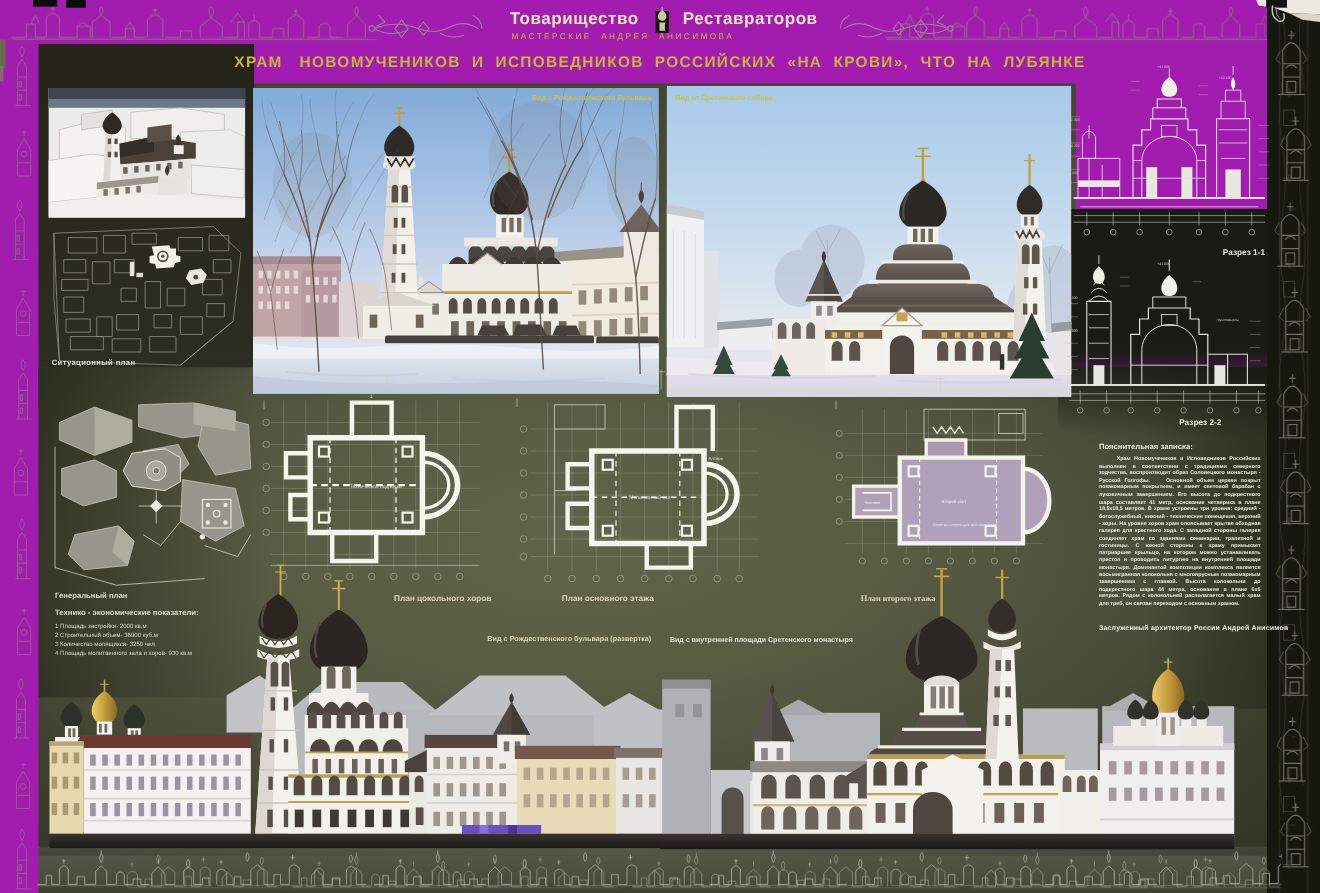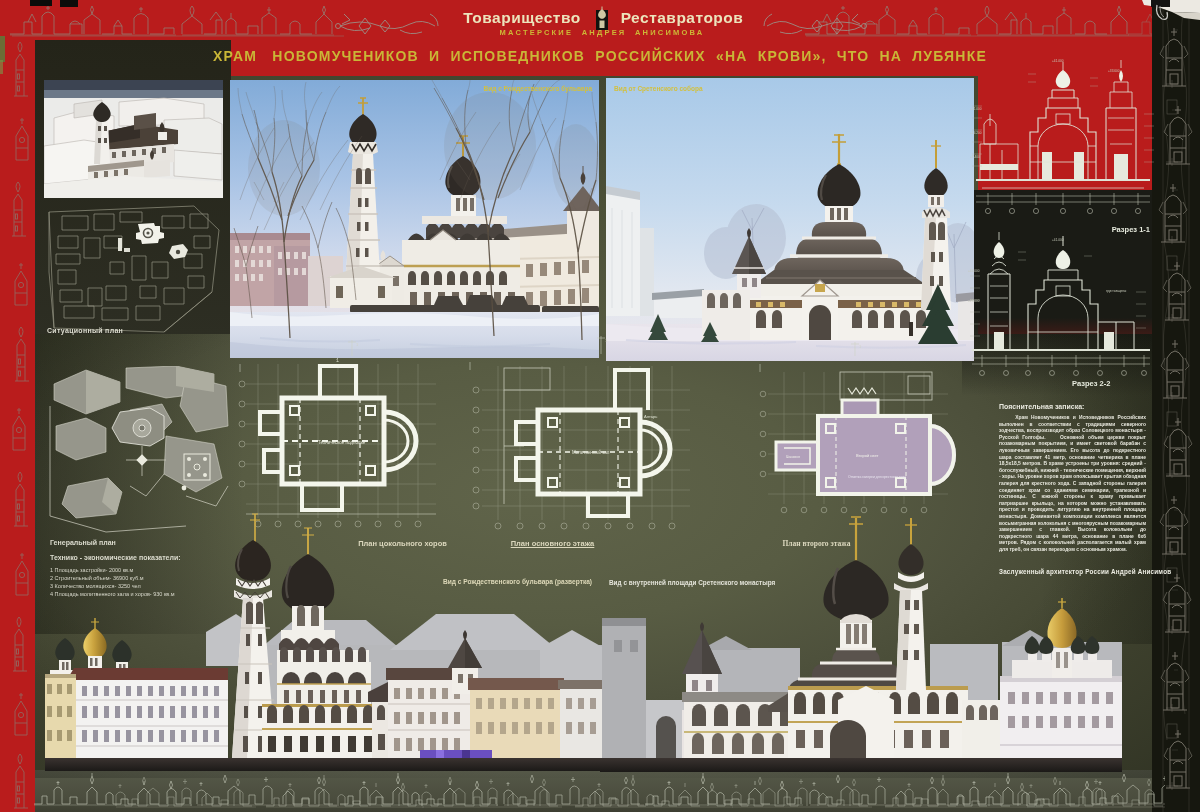--- a/index.html
+++ b/index.html
@@ -1,17 +1,17 @@
 <!DOCTYPE html>
 <html><head>
 <meta charset="utf-8">
 <style>
   html,body{margin:0;padding:0;background:#111;}
   #page{position:relative;width:1200px;height:812px;overflow:hidden;
-    background:#b91c1c;font-family:"Liberation Sans",sans-serif;}
+    background:#a21caf;font-family:"Liberation Sans",sans-serif;}
   .abs{position:absolute;}
   #greenTop{left:226px;top:76px;width:752px;height:290px;
     background:linear-gradient(#42462f,#585c43);}
   #greenMain{left:35px;top:334px;width:1125px;height:444px;
     background:radial-gradient(ellipse 640px 290px at 44% 36%,#60644a 0%,#585c43 45%,#4e513c 72%,#434631 100%);}
   #greenLeftFade{left:35px;top:40px;width:196px;height:330px;
     background:linear-gradient(#242419,#2e2f24);}
   #leftShade{left:35px;top:334px;width:210px;height:300px;
     background:linear-gradient(90deg,rgba(16,17,10,0.38),rgba(16,17,10,0));}
   #secDark{left:962px;top:190px;width:200px;height:206px;
@@ -220,22 +220,22 @@
      letter-spacing:0.5px;white-space:nowrap;">Товарищество</div>
   <div class="abs" style="left:612px;top:9px;width:140px;height:20px;
      color:#ece4bc;font-size:15.5px;font-weight:bold;text-align:center;
      letter-spacing:0.5px;white-space:nowrap;">Реставраторов</div>
   <svg class="abs" style="left:593px;top:6px;" width="18" height="24" viewBox="0 0 18 24">
     <rect x="3" y="4" width="12" height="20" fill="#12120e"></rect>
     <path d="M9,3 C12.5,5.5 13.5,8.5 12.5,10.5 C11.5,12.3 10.3,12.8 9,12.8 C7.7,12.8 6.5,12.3 5.5,10.5 C4.5,8.5 5.5,5.5 9,3 Z" fill="#cfc7a2"></path>
     <rect x="6.5" y="14.5" width="5" height="7.5" fill="#cfc7a2"></rect>
     <path d="M9,0.5 l0,3" stroke="#cfc7a2" stroke-width="1"></path>
   </svg>
-  <div class="abs" style="left:452px;top:28px;width:300px;
-     color:#cdb736;font-size:7.5px;font-weight:bold;text-align:center;letter-spacing:2.2px;white-space:nowrap;">МАСТЕРСКИЕ&nbsp; АНДРЕЯ&nbsp; АНИСИМОВА</div>
+  <div class="abs" style="left:465px;top:28px;width:300px;
+     color:#cdb736;font-size:7.5px;font-weight:normal;text-align:left;letter-spacing:2.2px;white-space:nowrap;">МАСТЕРСКИЕ&nbsp; АНДРЕЯ&nbsp; АНИСИМОВА</div>
   <div class="abs" style="left:210px;top:48px;width:780px;
      color:#c9b637;font-size:14px;font-weight:bold;text-align:center;letter-spacing:1.2px;white-space:nowrap;">ХРАМ&nbsp;&nbsp;&nbsp;НОВОМУЧЕНИКОВ&nbsp; И&nbsp; ИСПОВЕДНИКОВ&nbsp; РОССИЙСКИХ&nbsp; «НА&nbsp; КРОВИ»,&nbsp; ЧТО&nbsp; НА&nbsp; ЛУБЯНКЕ</div>
 
   <svg class="abs" id="photoModel" style="left:44px;top:80px;" width="179" height="118" viewBox="0 0 179 118">
     <rect x="0" y="0" width="179" height="118" fill="#ebebe9"></rect>
     <rect x="0" y="0" width="179" height="14" fill="#3c4452"></rect>
     <rect x="0" y="10" width="179" height="8" fill="#6c7888"></rect>
 
     <g stroke="#b8b4ae" stroke-width="0.6">
       <polygon points="10,38 40,30 70,36 70,60 10,66" fill="#f4f2ef"></polygon>
@@ -867,21 +867,21 @@
       <rect x="70" y="66" width="9" height="9" stroke-width="2"></rect>
       <rect x="70" y="120" width="9" height="9" stroke-width="2"></rect>
       <rect x="140" y="66" width="9" height="9" stroke-width="2"></rect>
       <rect x="140" y="120" width="9" height="9" stroke-width="2"></rect>
     </g>
     <text x="100" y="99" font-size="4" fill="#f2f2ea" font-family="Liberation Sans,sans-serif">Второй свет</text>
     <text x="30" y="100" font-size="3.6" fill="#f2f2ea" font-family="Liberation Sans,sans-serif">Часовня</text>
     <text x="92" y="120" font-size="3.4" fill="#e8e4ee" font-family="Liberation Sans,sans-serif">Отметка галереи для крестного хода</text>
   </svg>
   <div class="abs" style="left:320px;top:539px;width:165px;text-align:center;font-size:7.5px;font-weight:bold;color:#dcd8be;">План цокольного хоров</div>
-  <div class="abs" style="left:470px;top:539px;width:165px;text-align:center;font-size:7.5px;font-weight:bold;color:#dcd8be;text-decoration:underline;">План основного этажа</div>
+  <div class="abs" style="left:470px;top:539px;width:165px;text-align:center;font-size:7.5px;font-weight:bold;color:#dcd8be;">План основного этажа</div>
   <div class="abs" style="left:734px;top:539px;width:165px;text-align:center;font-size:7.5px;font-weight:bold;color:#dcd8be;font-family:Liberation Serif, serif;">План второго этажа</div>
 
   <svg class="abs" id="sec1" style="left:968px;top:58px;" width="190" height="165" viewBox="0 0 190 165">
     <g stroke="#dfe3d6" stroke-width="0.8" fill="none">
 
       <path d="M8,122 L182,122" stroke-width="1.8"></path>
       <path d="M14,130 L176,130" stroke-width="0.7"></path>
 
       <path d="M12,86 L12,122 M22,86 L22,122 M12,86 L50,86 M50,86 L50,122 M34,92 L34,122"></path>
       <rect x="12" y="106" width="38" height="6" fill="#e6e9dd" stroke="none"></rect>

